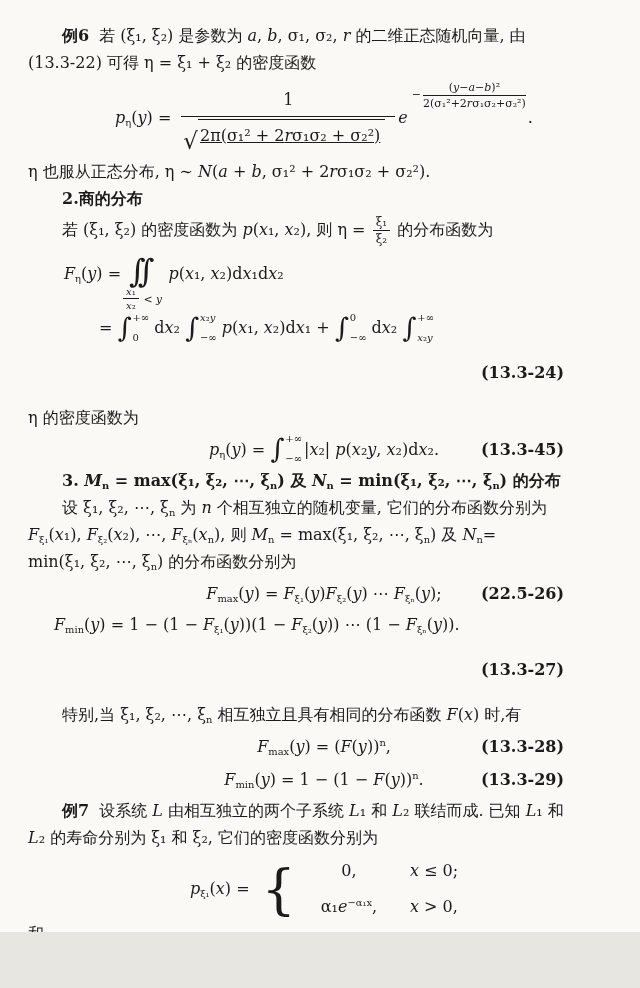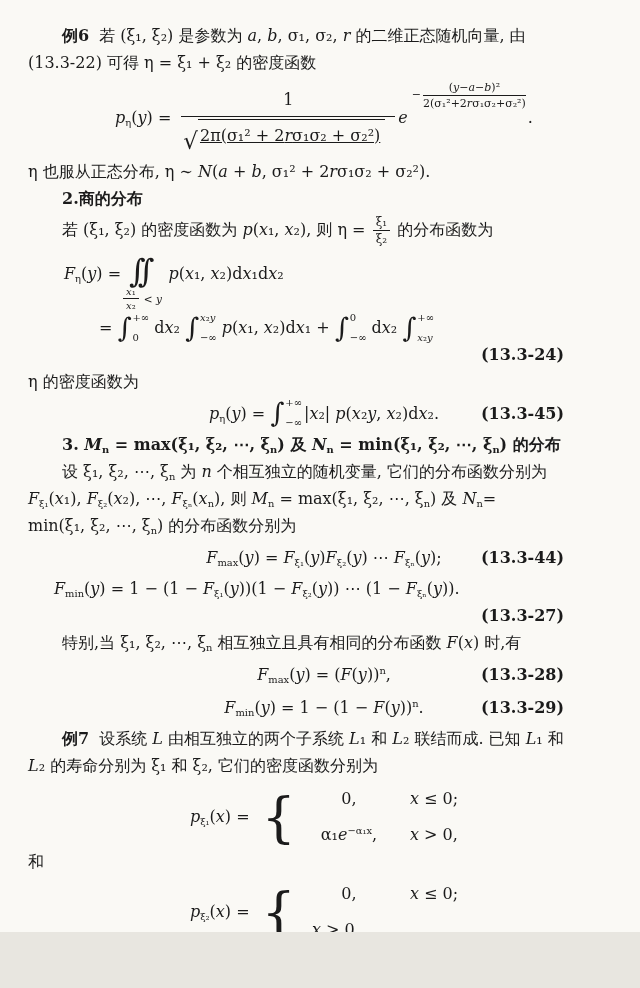--- a/index.html
+++ b/index.html
@@ -51,21 +51,21 @@
   
   .iu{display:inline-flex;align-items:center;margin:0 2px;}
   .ig{font-size:27px;line-height:24px;}
   .ilims{display:inline-flex;flex-direction:column;font-size:10px;line-height:10px;margin-left:1px;text-align:left;}
   .ilims .u{display:block;transform:translateY(-5px);}
   .ilims .d{display:block;transform:translateY(5px);}
 
   .f3line{display:flex;align-items:center;padding-left:68px;margin-top:6px;white-space:nowrap;}
   .f3line .seg{margin:0 3px;}
   .eqnum{font-weight:600;}
-  .eqnumline{text-align:right;padding-right:56px;line-height:25px;margin:1px 0;}
+  .eqnumline{text-align:right;padding-right:56px;line-height:25px;margin:19px 0;}
   .eqline{position:relative;display:flex;align-items:center;justify-content:center;margin:3px 0;min-height:30px;}
   .eqline .absnum{position:absolute;right:56px;}
   .f6line{padding-left:26px;white-space:nowrap;margin-top:2px;}
 
   
   .pcw{display:flex;justify-content:center;align-items:center;margin:6px 0 2px;}
   .pcw .lhs{margin-right:10px;text-align:right;}
   .brace{font-size:54px;line-height:50px;font-weight:300;margin:0 4px 0 2px;transform:translateY(1px);}
   .cases{display:flex;flex-direction:column;gap:9px;}
   .crow{display:flex;align-items:center;}
@@ -181,21 +181,21 @@
     <span class="absnum eqnum">(13.3-45)</span>
   </div>
 
   <div class="line ind bold">3. <i class="mv">M</i><sub>n</sub> = max(ξ₁, ξ₂, ⋯, ξ<sub>n</sub>) 及 <i class="mv">N</i><sub>n</sub> = min(ξ₁, ξ₂, ⋯, ξ<sub>n</sub>) 的分布</div>
   <div class="line ind">设 ξ₁, ξ₂, ⋯, ξ<sub>n</sub> 为 <i class="mv">n</i> 个相互独立的随机变量, 它们的分布函数分别为</div>
   <div class="line"><i class="mv">F</i><sub>ξ₁</sub>(<i class="mv">x</i>₁), <i class="mv">F</i><sub>ξ₂</sub>(<i class="mv">x</i>₂), ⋯, <i class="mv">F</i><sub>ξₙ</sub>(<i class="mv">x</i><sub>n</sub>), 则 <i class="mv">M</i><sub>n</sub> = max(ξ₁, ξ₂, ⋯, ξ<sub>n</sub>) 及 <i class="mv">N</i><sub>n</sub>=</div>
   <div class="line">min(ξ₁, ξ₂, ⋯, ξ<sub>n</sub>) 的分布函数分别为</div>
 
   <div class="eqline">
     <span><i class="mv">F</i><sub>max</sub>(<i class="mv">y</i>) = <i class="mv">F</i><sub>ξ₁</sub>(<i class="mv">y</i>)<i class="mv">F</i><sub>ξ₂</sub>(<i class="mv">y</i>) ⋯ <i class="mv">F</i><sub>ξₙ</sub>(<i class="mv">y</i>);</span>
-    <span class="absnum eqnum">(13.3-44)</span>
+    <span class="absnum eqnum">(22.5-26)</span>
   </div>
   <div class="line f6line"><i class="mv">F</i><sub>min</sub>(<i class="mv">y</i>) = 1 − (1 − <i class="mv">F</i><sub>ξ₁</sub>(<i class="mv">y</i>))(1 − <i class="mv">F</i><sub>ξ₂</sub>(<i class="mv">y</i>)) ⋯ (1 − <i class="mv">F</i><sub>ξₙ</sub>(<i class="mv">y</i>)).</div>
   <div class="eqnumline"><span class="eqnum">(13.3-27)</span></div>
 
   <div class="line ind">特别,当 ξ₁, ξ₂, ⋯, ξ<sub>n</sub> 相互独立且具有相同的分布函数 <i class="mv">F</i>(<i class="mv">x</i>) 时,有</div>
 
   <div class="eqline">
     <span><i class="mv">F</i><sub>max</sub>(<i class="mv">y</i>) = (<i class="mv">F</i>(<i class="mv">y</i>))<sup>n</sup>,</span>
     <span class="absnum eqnum">(13.3-28)</span>
   </div>

